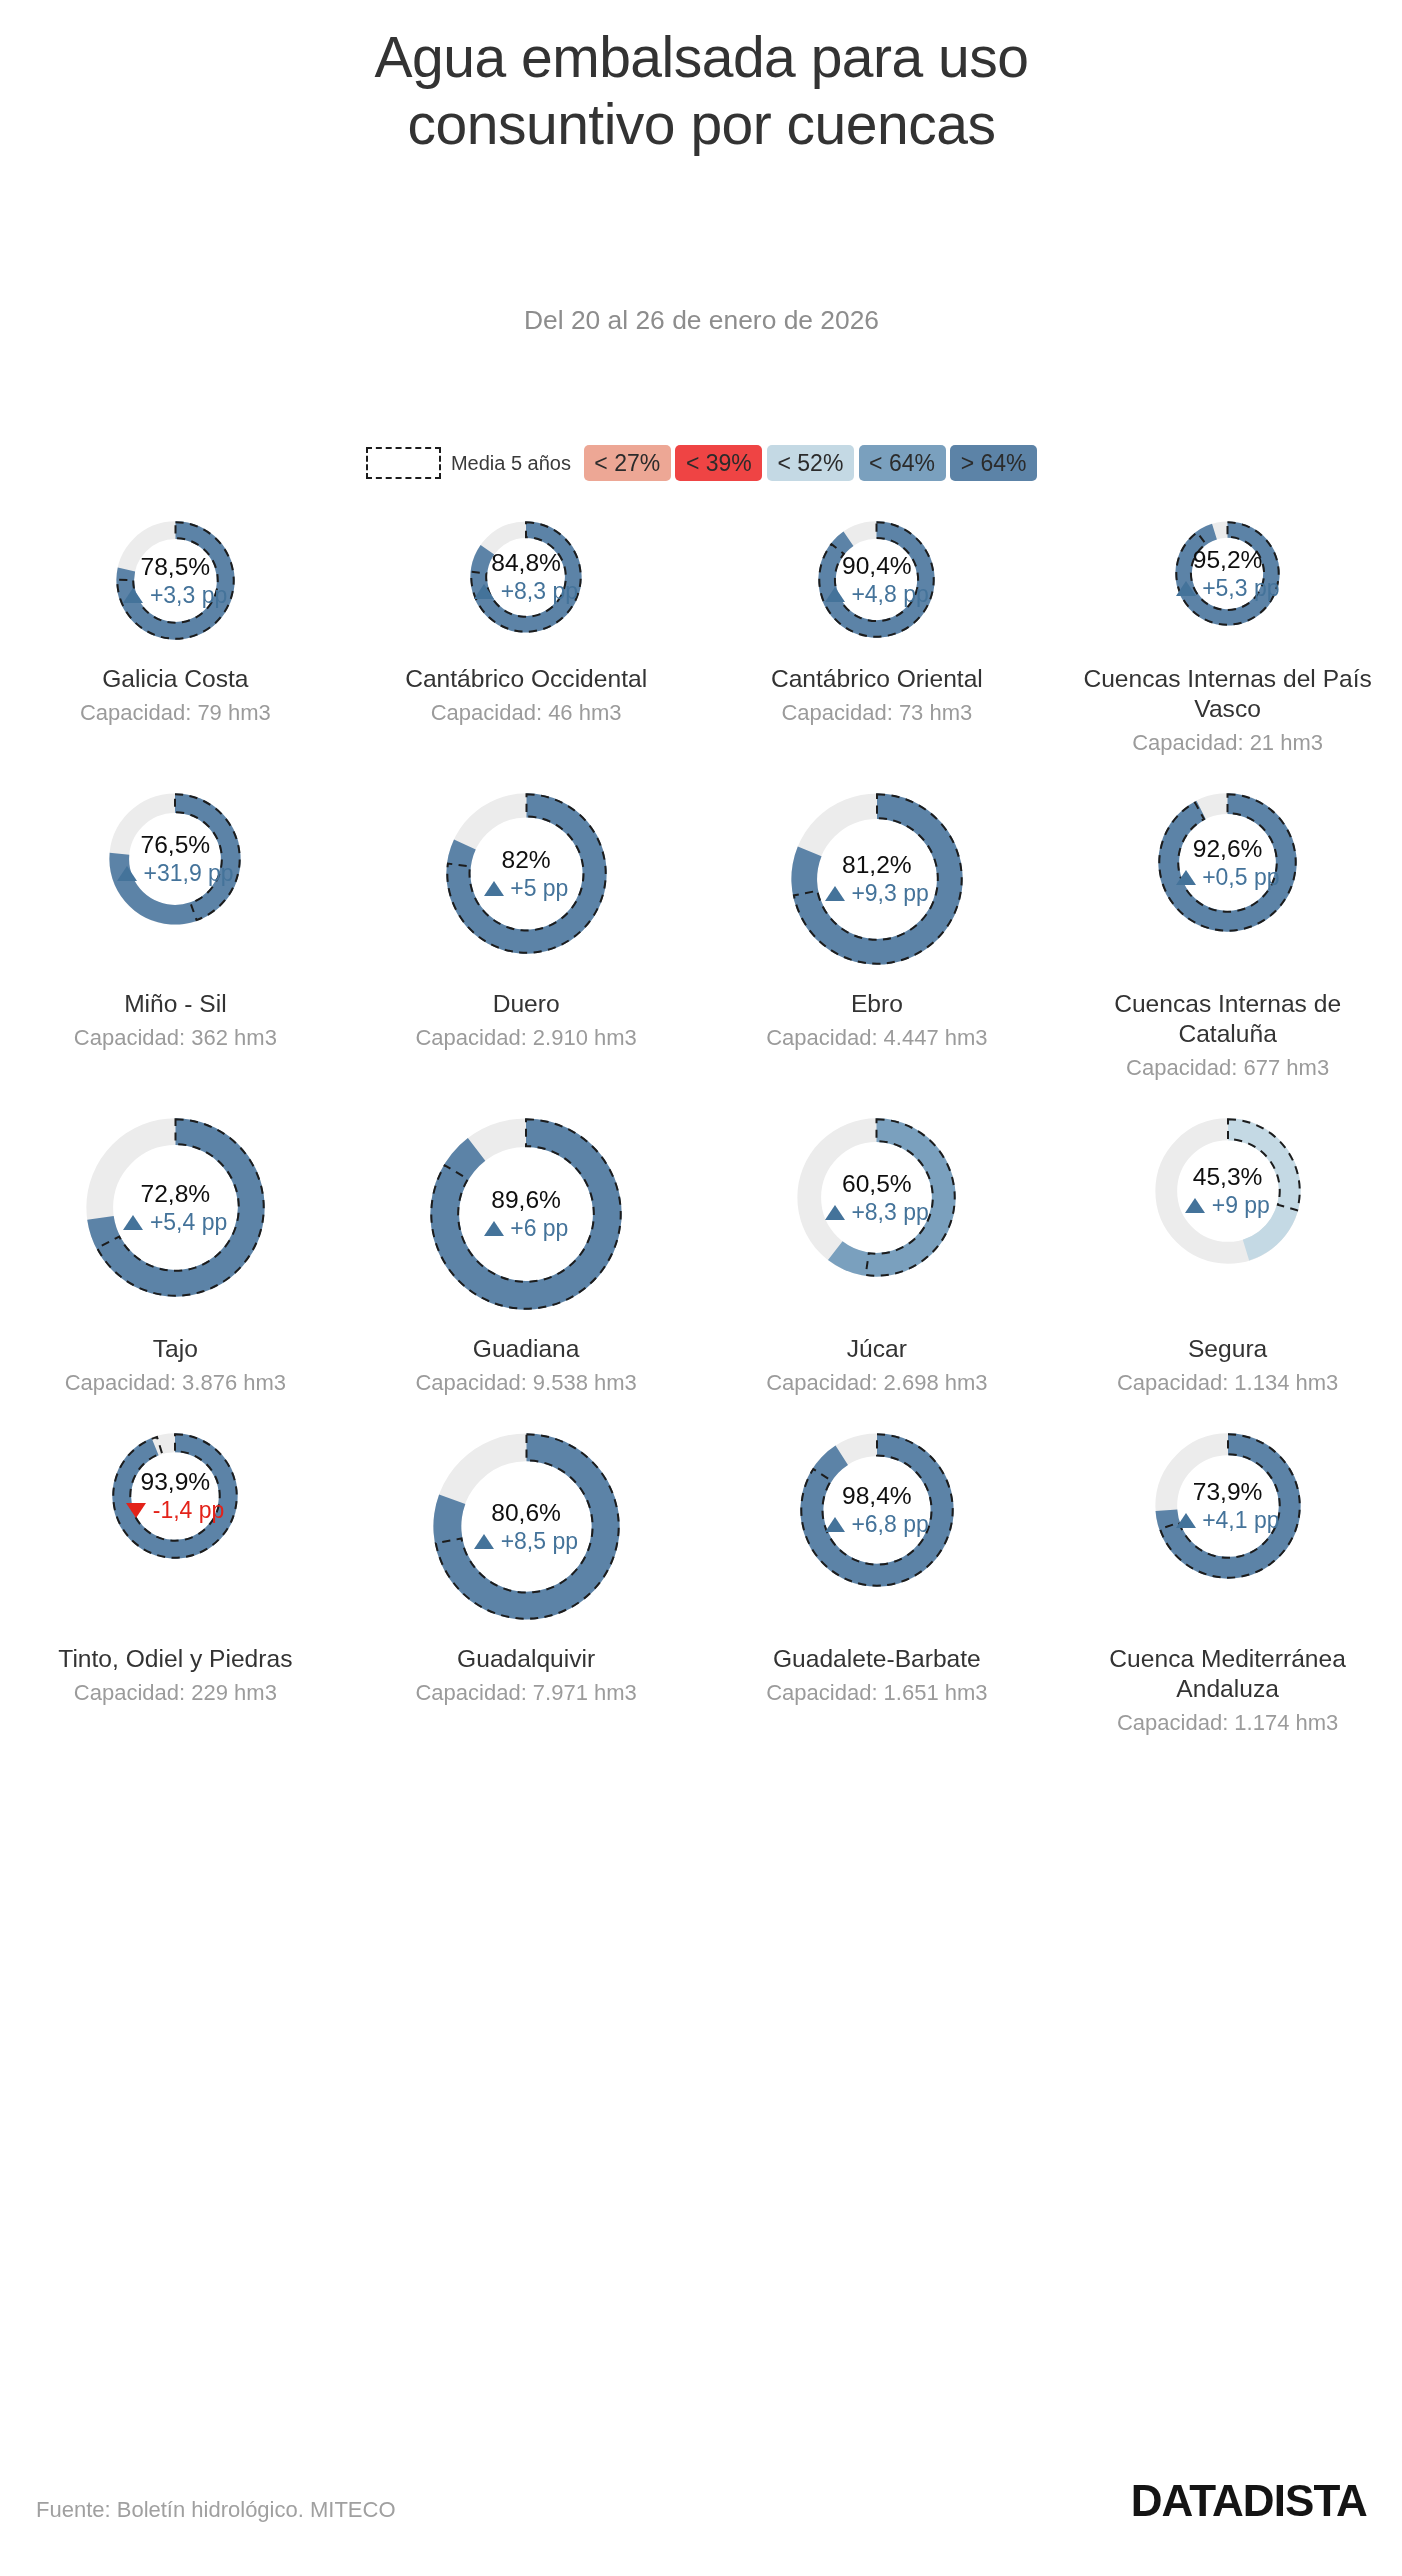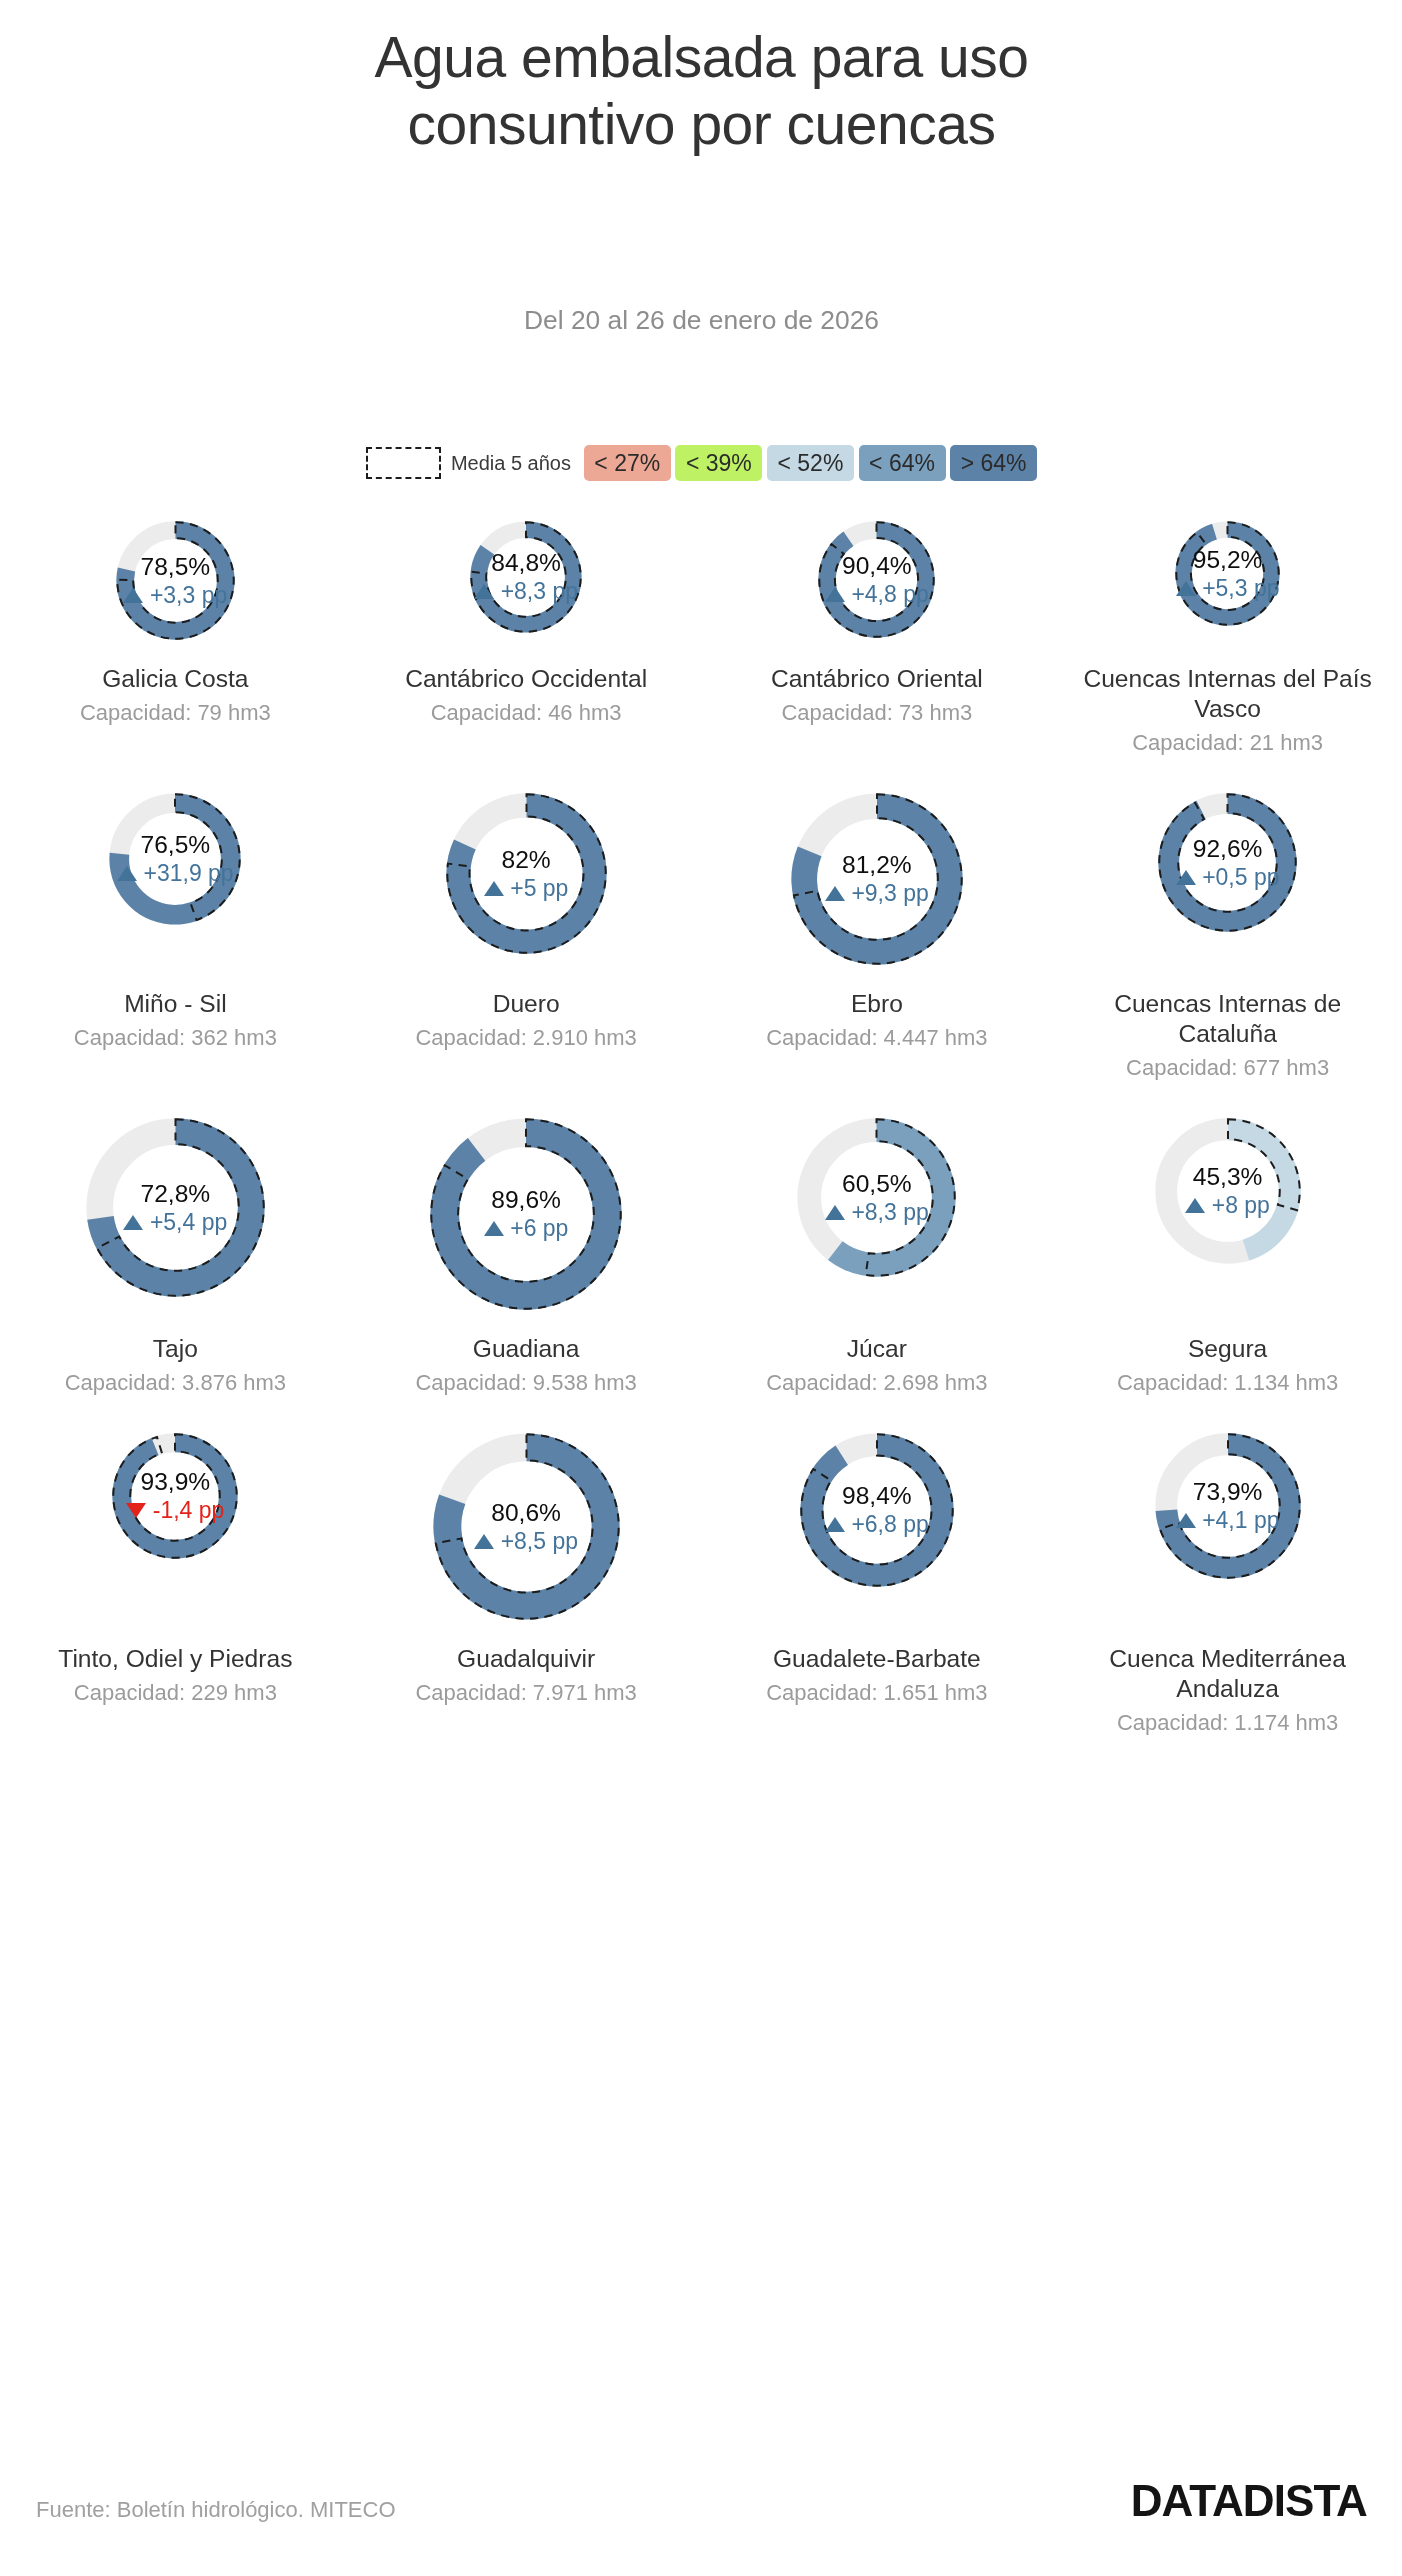--- a/index.html
+++ b/index.html
@@ -100,21 +100,21 @@
 
   <div class="subtitle">Del 20 al 26 de enero de 2026</div>
 
   <div class="legend">
     <div class="legend-avg">
       <div class="legend-avg-box"></div>
       <div class="legend-avg-label">Media 5 años</div>
     </div>
     <div class="legend-swatches" id="legend-swatches">
         <div class="swatch" style="background: rgb(237, 167, 149);">&lt; 27%</div>
-        <div class="swatch" style="background: #bef264;">&lt; 39%</div>
+        <div class="swatch" style="background: #ef4444;">&lt; 39%</div>
         <div class="swatch" style="background: rgb(196, 217, 228);">&lt; 52%</div>
         <div class="swatch" style="background: rgb(122, 160, 190);">&lt; 64%</div>
         <div class="swatch" style="background: rgb(92, 131, 167);">&gt; 64%</div>
       </div>
   </div>
 
   <div class="grid" id="grid">
       <div class="row" style="margin-bottom: 31px;">
         <div class="cell">
           <div class="donut-wrap" style="height: 149px;">
@@ -345,21 +345,21 @@
             <div class="donut" style="width: 158px; height: 158px;">
               <svg width="158" height="158" viewBox="0 0 174 174">
                 <circle cx="87" cy="87" r="68" fill="none" stroke="#ececec" stroke-width="24"></circle>
                 <path d="M 87 7 A 80 80 0 0 1 110.28289334626177 163.53696412470643 L 103.29802534238324 140.5758748872945 A 56 56 0 0 0 87 31 Z" fill="#c4d9e4"></path>
                 <path d="M 87 8 A 79 79 0 0 1 163.13417058491075 108.08525715630967 L 141.93224966253055 102.21341339126141 A 57 57 0 0 0 87 30 Z" fill="none" stroke="#1c1c1c" stroke-width="2.2" stroke-dasharray="9 7" stroke-linecap="butt"></path>
               </svg>
               <div class="donut-center">
                 <div class="pct">45,3%</div>
                 <div class="delta up">
                   <span class="tri up"></span>
-                  <span>+8 pp</span>
+                  <span>+9 pp</span>
                 </div>
               </div>
             </div>
           </div>
           <div class="cname">Segura</div>
           <div class="ccap">Capacidad: 1.134 hm3</div>
         </div>
       </div>
       <div class="row" style="margin-bottom: 31px;">
         <div class="cell">

